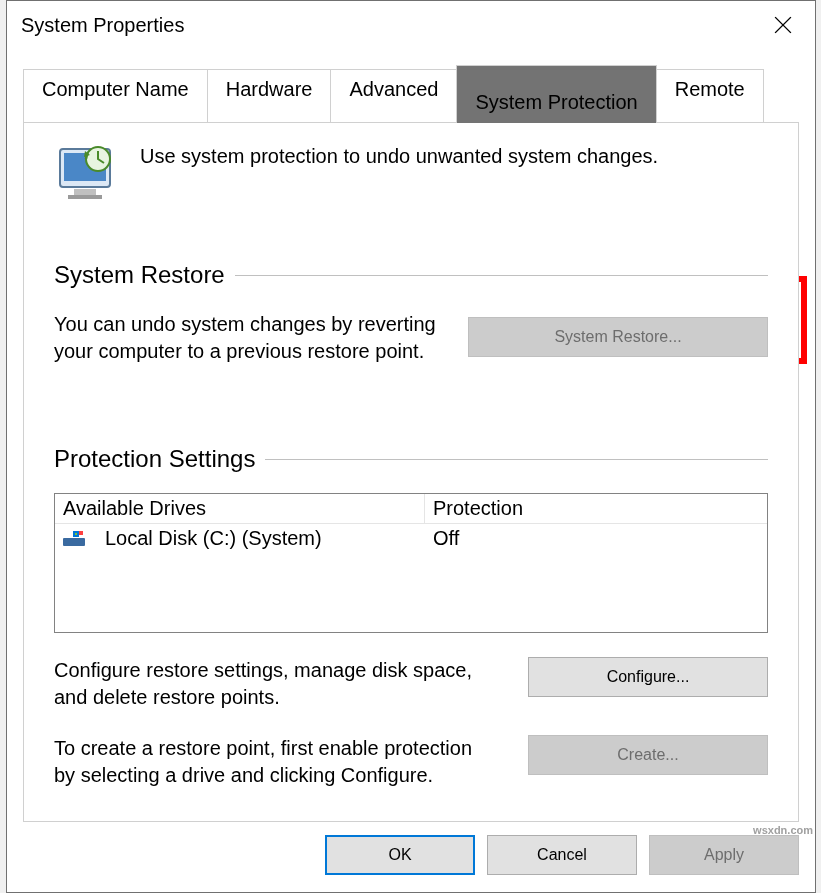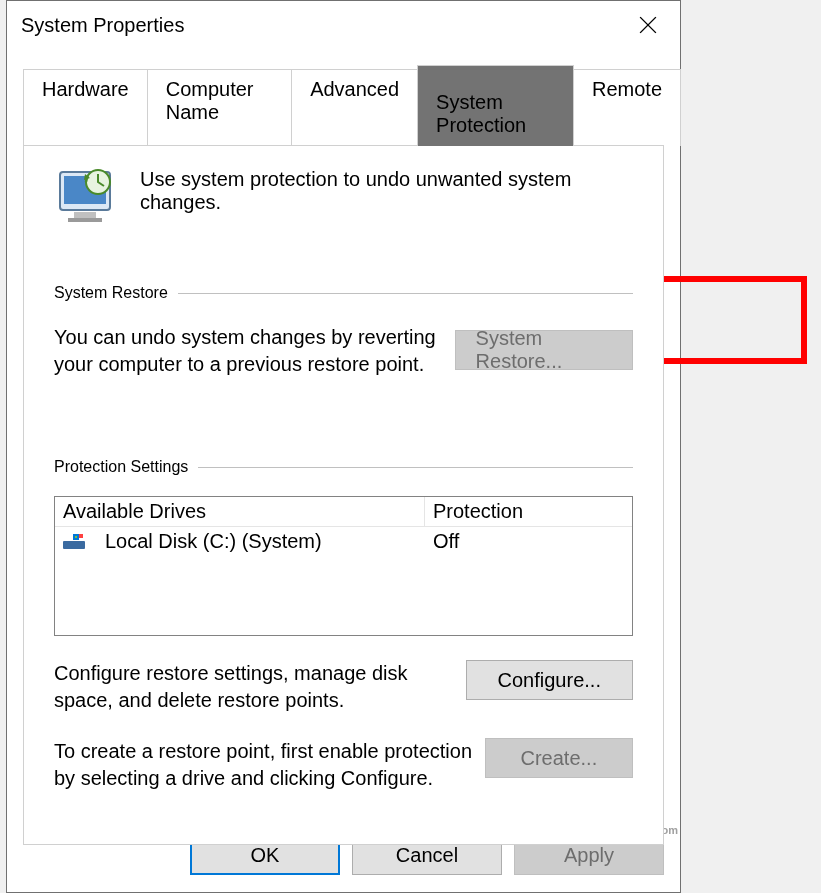--- a/index.html
+++ b/index.html
@@ -11,21 +11,21 @@
       padding: 0;
       background: #f0f0f0;
       width: 821px;
       height: 893px;
       overflow: hidden;
     }
     .window {
       position: absolute;
       top: 0;
       left: 6px;
-      width: 675px;
+      width: 810px;
       height: 893px;
       background: #ffffff;
       border: 1px solid #707070;
     }
     .titlebar {
       display: flex;
       align-items: center;
       justify-content: space-between;
       height: 48px;
       padding: 0 0 0 14px;
@@ -101,21 +101,21 @@
     .group {
       margin-top: 60px;
     }
     .group2 {
       margin-top: 80px;
     }
     .group-header {
       display: flex;
       align-items: center;
       gap: 10px;
-      font-size: 16px;
+      font-size: 24px;
       color: #000;
     }
     .group-header .hr {
       flex: 1;
       height: 1px;
       background: #c0c0c0;
     }
 
     .restore-row {
       display: flex;
@@ -134,21 +134,21 @@
     .highlight-box {
       position: absolute;
       border: 6px solid #ff0000;
       pointer-events: none;
     }
 
     .btn {
       height: 40px;
       border: 1px solid #adadad;
       background: #e1e1e1;
-      font-size: 20px;
+      font-size: 16px;
       color: #000;
       display: inline-flex;
       align-items: center;
       justify-content: center;
       padding: 0 20px;
     }
     .btn.disabled {
       background: #cccccc;
       color: #6d6d6d;
       border-color: #bfbfbf;
@@ -238,22 +238,22 @@
     <div class="titlebar-title">System Properties</div>
     <div class="close-btn">
       <svg viewBox="0 0 16 16">
           <line x1="1" y1="1" x2="15" y2="15" stroke="#000" stroke-width="1.2"></line>
           <line x1="15" y1="1" x2="1" y2="15" stroke="#000" stroke-width="1.2"></line>
         </svg>
     </div>
   </div>
 
   <div class="tabs">
+    <div class="tab">Computer Name</div>
     <div class="tab">Hardware</div>
-    <div class="tab">Computer Name</div>
     <div class="tab">Advanced</div>
     <div class="tab active">System Protection</div>
     <div class="tab">Remote</div>
   </div>
 
   <div class="tabpanel">
 
     <div class="intro-row">
       <svg class="monitor-icon" viewBox="0 0 68 58">
         <rect x="6" y="6" width="50" height="38" rx="3" fill="#dce8f5" stroke="#5a7a9a" stroke-width="2"></rect>

